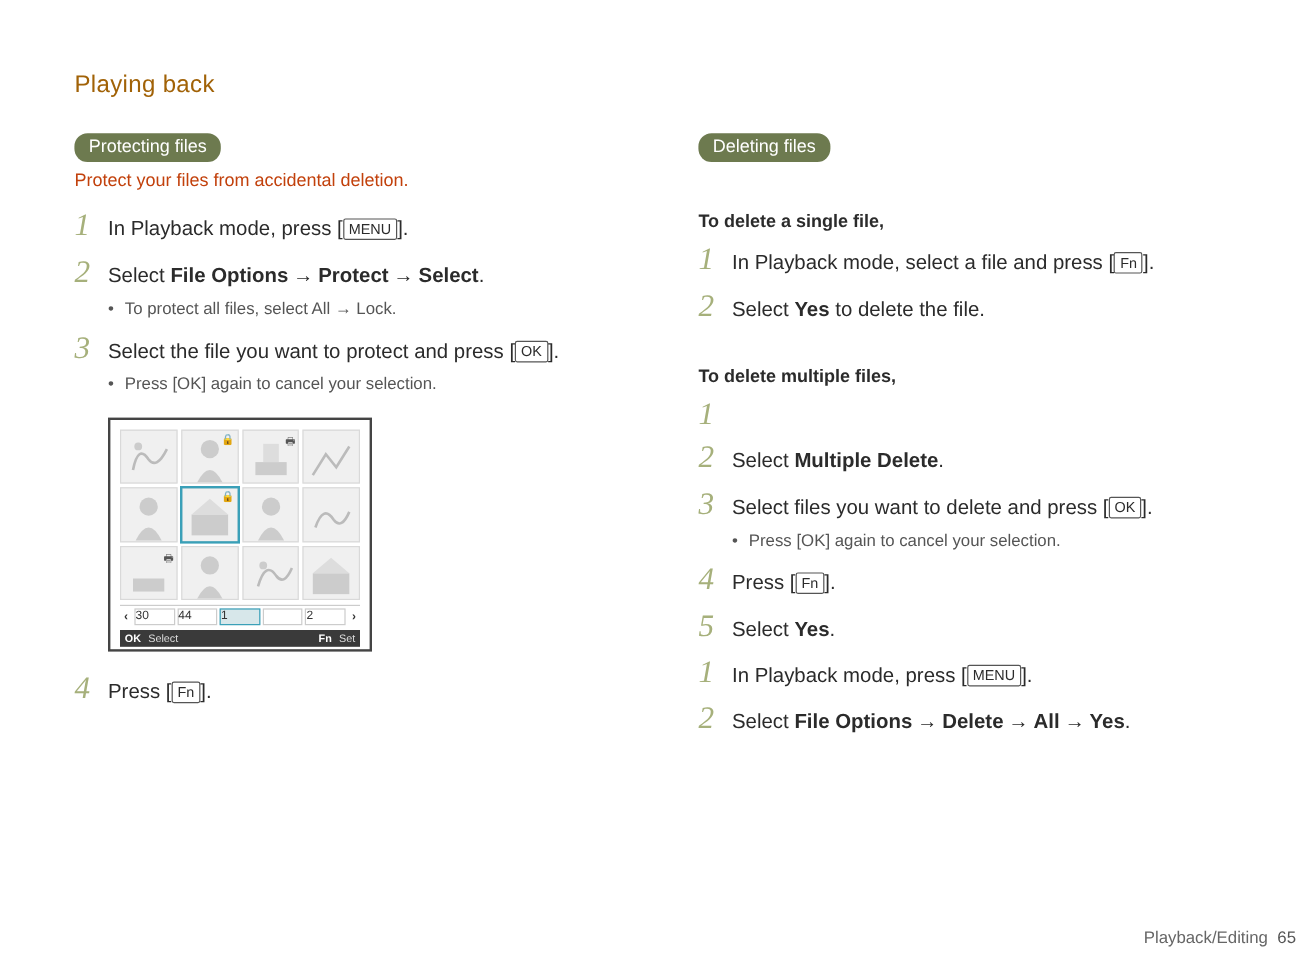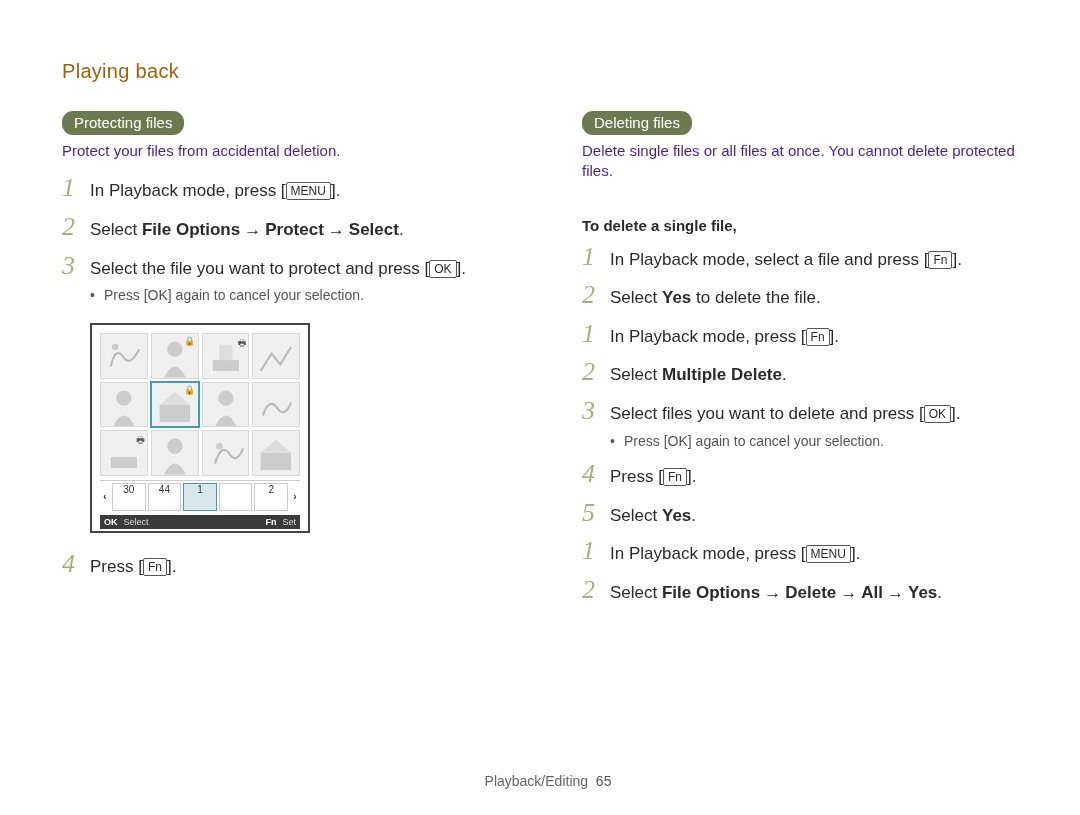--- a/index.html
+++ b/index.html
@@ -28,21 +28,21 @@
     display: inline-block;
     background: #6d7a4f;
     color: #fff;
     font-size: 15px;
     padding: 3px 12px 4px 12px;
     border-radius: 11px;
     margin-bottom: 6px;
   }
   .intro {
     font-size: 15px;
-    color: #4c1d95;
+    color: #c2410c;
     margin-bottom: 14px;
     line-height: 1.35;
   }
   .step {
     display: flex;
     align-items: baseline;
     margin-top: 10px;
   }
   .num {
     font-size: 26px;
@@ -137,43 +137,43 @@
     align-items: center;
     gap: 2px;
     font-size: 10px;
     color: #333;
     padding: 2px 0 4px 0;
     border-top: 1px solid #ccc;
   }
   .film-row .chev { width: 10px; text-align: center; font-weight: bold; }
   .film-row .slot {
     flex: 1;
-    height: 28px;
+    height: 14px;
     background: #fff;
     border: 1px solid #ccc;
-    text-align: center;
+    text-align: left;
     line-height: 11px;
   }
   .film-row .slot.sel { background: #d7e7ea; border-color: #3aa0b8; }
   .statusbar {
     display: flex;
     background: #3a3a3a;
     color: #ddd;
     font-size: 9px;
     padding: 2px 4px;
     gap: 6px;
   }
   .statusbar .sp { flex: 1; }
   .statusbar b { color: #fff; font-size: 9px; }
 
   .footer {
     position: absolute;
     bottom: 26px;
     left: 16px; right: 0;
-    text-align: center;
+    text-align: right;
     font-size: 14px;
     color: #666;
   }
   .footer .pgno { color: #555; }
 </style>
 </head>
 <body>
 
 <div class="page">
 
@@ -190,20 +190,25 @@
         <span class="step-body">
           <span>In Playback mode, press [</span><span class="btnbox">MENU</span><span>].</span>
         </span>
       </div>
 
       <div class="step">
         <span class="num">2</span>
         <span class="step-body">
           <span>Select </span><b>File Options</b><span class="arrow">→</span><b>Protect</b><span class="arrow">→</span><b>Select</b><span>.</span>
         </span>
+      </div>
+      <div class="sub">
+        <ul>
+            <li>To protect all files, select All → Lock.</li>
+          </ul>
       </div>
 
       <div class="step">
         <span class="num">3</span>
         <span class="step-body">
           <span>Select the file you want to protect and press [</span><span class="btnbox">OK</span><span>].</span>
         </span>
       </div>
       <div class="sub">
         <ul>
@@ -315,43 +320,40 @@
       <div class="step">
         <span class="num">4</span>
         <span class="step-body">
           <span>Press [</span><span class="btnbox">Fn</span><span>].</span>
         </span>
       </div>
     </div>
 
     <div class="col">
       <div class="pill">Deleting files</div>
-      <div class="intro">Delete single files or all files at once. You cannot delete protected files.</div>
 
       <div class="subhead">To delete a single file,</div>
 
       <div class="step">
         <span class="num">1</span>
         <span class="step-body">
           <span>In Playback mode, select a file and press [</span><span class="btnbox">Fn</span><span>].</span>
         </span>
       </div>
       <div class="step">
         <span class="num">2</span>
         <span class="step-body">
           <span>Select </span><b>Yes</b><span> to delete the file.</span>
         </span>
       </div>
 
+      <div class="subhead">To delete multiple files,</div>
 
       <div class="step">
         <span class="num">1</span>
-        <span class="step-body">
-          <span>In Playback mode, press [</span><span class="btnbox">Fn</span><span>].</span>
-        </span>
       </div>
       <div class="step">
         <span class="num">2</span>
         <span class="step-body">
           <span>Select </span><b>Multiple Delete</b><span>.</span>
         </span>
       </div>
       <div class="step">
         <span class="num">3</span>
         <span class="step-body">

